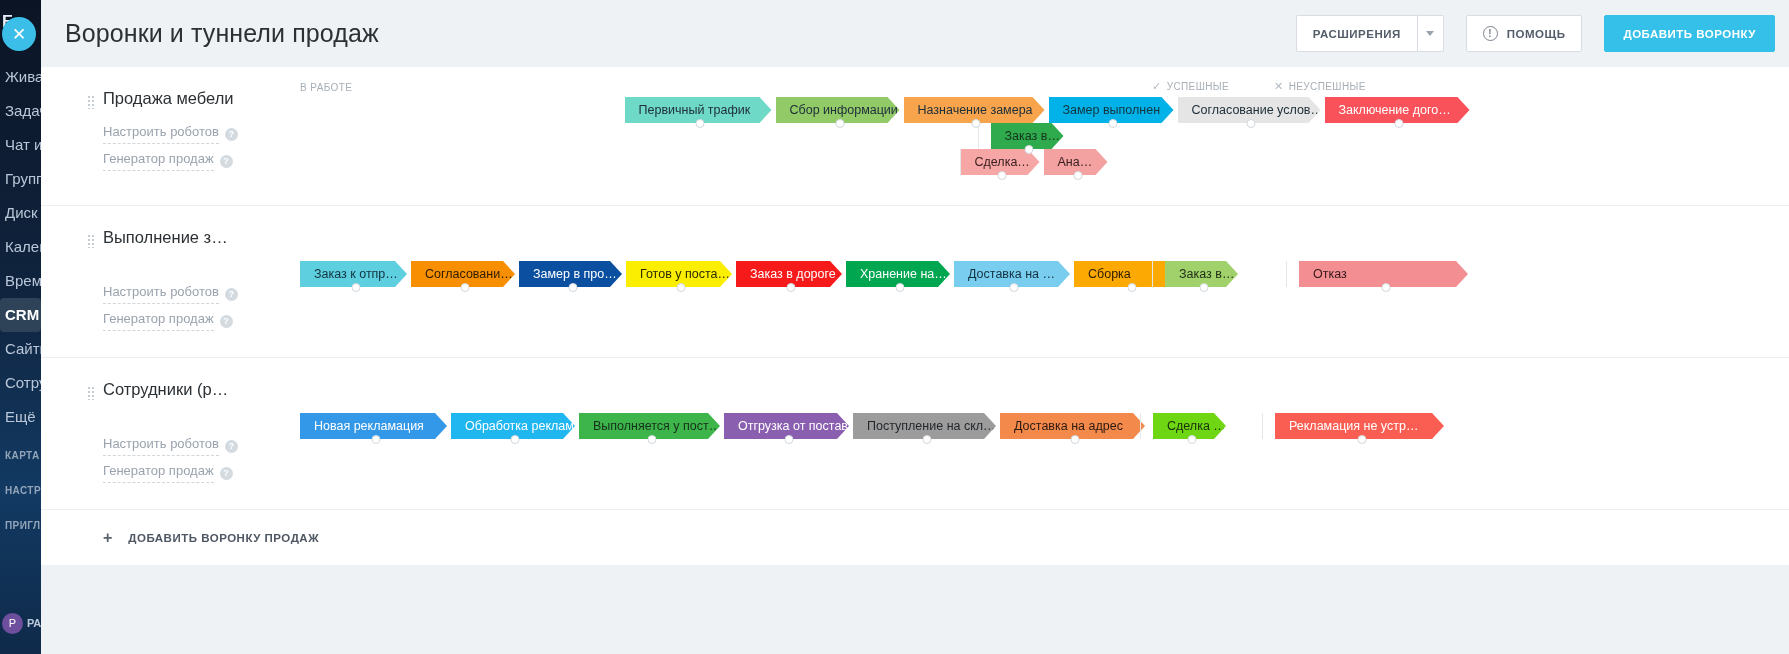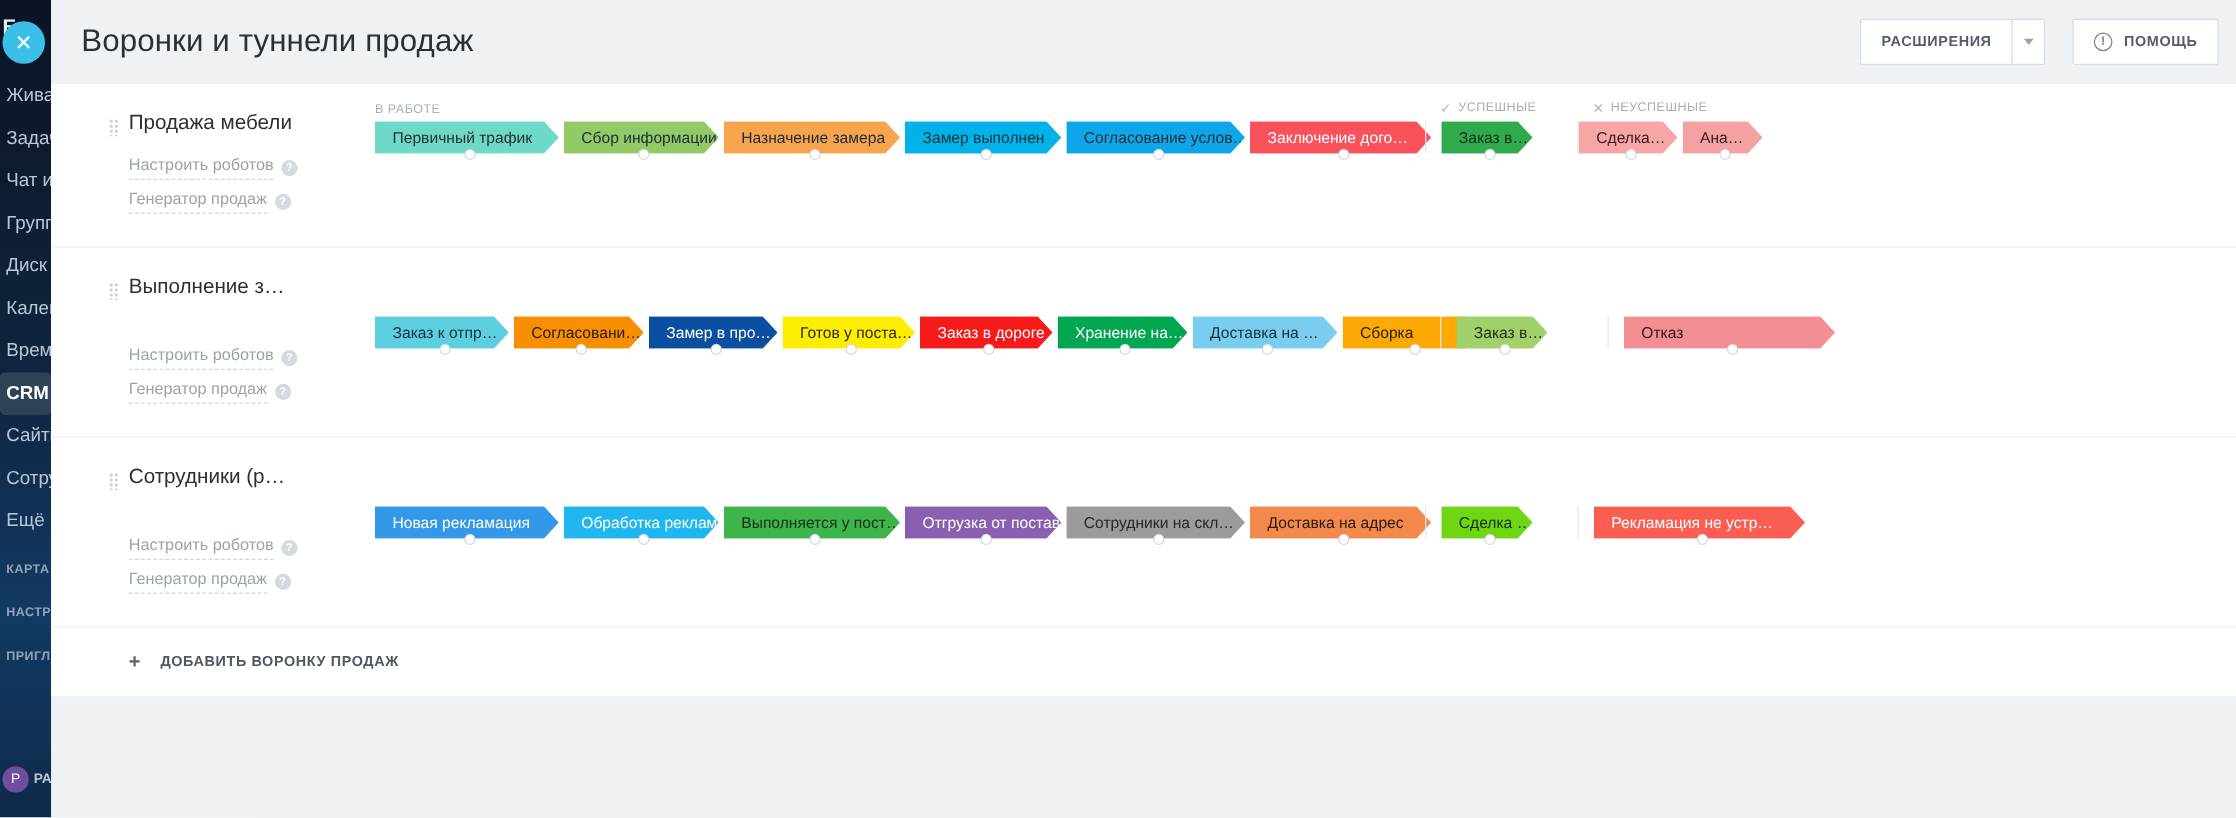--- a/index.html
+++ b/index.html
@@ -216,20 +216,21 @@
           <div class="btn-caret">
             <span class="caret-glyph"></span>
           </div>
         </div>
 
         <div class="btn btn-help">
           <span class="icon-circle">!</span>
           <span>ПОМОЩЬ</span>
         </div>
 
+        <div class="btn-primary">ДОБАВИТЬ ВОРОНКУ</div>
       </div>
     </div>
 
     <div class="card">
 
       <div class="funnel-row">
         <div class="left-col">
           <span class="drag-handle"></span>
           <div class="funnel-name">Продажа мебели</div>
           <div class="soft-link-row">
@@ -248,40 +249,40 @@
             </div>
             <div class="group-label" style="padding-left:12px;width:122px;">
               <span class="tick">✓</span>
               <span>УСПЕШНЫЕ</span>
             </div>
             <div class="group-label" style="padding-left:12px;">
               <span class="tick">✕</span>
               <span>НЕУСПЕШНЫЕ</span>
             </div>
           </div>
-          <div class="stages-wrap" style="padding-bottom:30px;">
+          <div class="stages-wrap" style="padding-bottom:30px;flex-direction:column;">
             <div class="stage-group" style="width:852px;padding-left:12px;">
                 <div class="stage-cell">
                   <div class="stage" style="background: rgb(111, 217, 199); color: rgb(32, 48, 58); width: 147px;">Первичный трафик</div>
                   <span class="stage-dot"></span>
                 </div>
                 <div class="stage-cell">
                   <div class="stage" style="background: rgb(146, 202, 104); color: rgb(32, 48, 58); width: 124px;">Сбор информации</div>
                   <span class="stage-dot"></span>
                 </div>
                 <div class="stage-cell">
                   <div class="stage" style="background: rgb(247, 164, 76); color: rgb(32, 48, 58); width: 141px;">Назначение замера</div>
                   <span class="stage-dot"></span>
                 </div>
                 <div class="stage-cell">
                   <div class="stage" style="background: rgb(0, 178, 232); color: rgb(19, 51, 63); width: 125px;">Замер выполнен</div>
                   <span class="stage-dot"></span>
                 </div>
                 <div class="stage-cell">
-                  <div class="stage" style="background: #0ea5e9; color: rgb(32, 48, 58); width: 143px;">Согласование услов…</div>
+                  <div class="stage" style="background: #e5e5e5; color: rgb(32, 48, 58); width: 143px;">Согласование услов…</div>
                   <span class="stage-dot"></span>
                 </div>
                 <div class="stage-cell">
                   <div class="stage" style="background: rgb(249, 82, 90); color: rgb(255, 255, 255); width: 145px;">Заключение дого…</div>
                   <span class="stage-dot"></span>
                 </div>
               </div>
             <div class="stage-group" style="width:122px;padding-left:12px;">
                 <div class="stage-cell">
                   <div class="stage" style="background: rgb(47, 171, 77); color: rgb(19, 51, 28); width: 73px;">Заказ в…</div>
@@ -393,21 +394,21 @@
                 </div>
                 <div class="stage-cell">
                   <div class="stage" style="background: rgb(62, 181, 75); color: rgb(20, 48, 26); width: 141px;">Выполняется у пост…</div>
                   <span class="stage-dot"></span>
                 </div>
                 <div class="stage-cell">
                   <div class="stage" style="background: rgb(138, 95, 176); color: rgb(255, 255, 255); width: 125px;">Отгрузка от постав…</div>
                   <span class="stage-dot"></span>
                 </div>
                 <div class="stage-cell">
-                  <div class="stage" style="background: rgb(156, 156, 156); color: rgb(35, 40, 44); width: 143px;">Сотрудники на скл…</div>
+                  <div class="stage" style="background: rgb(156, 156, 156); color: rgb(35, 40, 44); width: 143px;">Поступление на скл…</div>
                   <span class="stage-dot"></span>
                 </div>
                 <div class="stage-cell">
                   <div class="stage" style="background: rgb(244, 137, 76); color: rgb(43, 26, 16); width: 145px;">Доставка на адрес</div>
                   <span class="stage-dot"></span>
                 </div>
               </div>
             <div class="stage-group" style="width:122px;padding-left:12px;">
                 <div class="stage-cell">
                   <div class="stage" style="background: rgb(111, 214, 20); color: rgb(24, 48, 10); width: 73px;">Сделка …</div>

